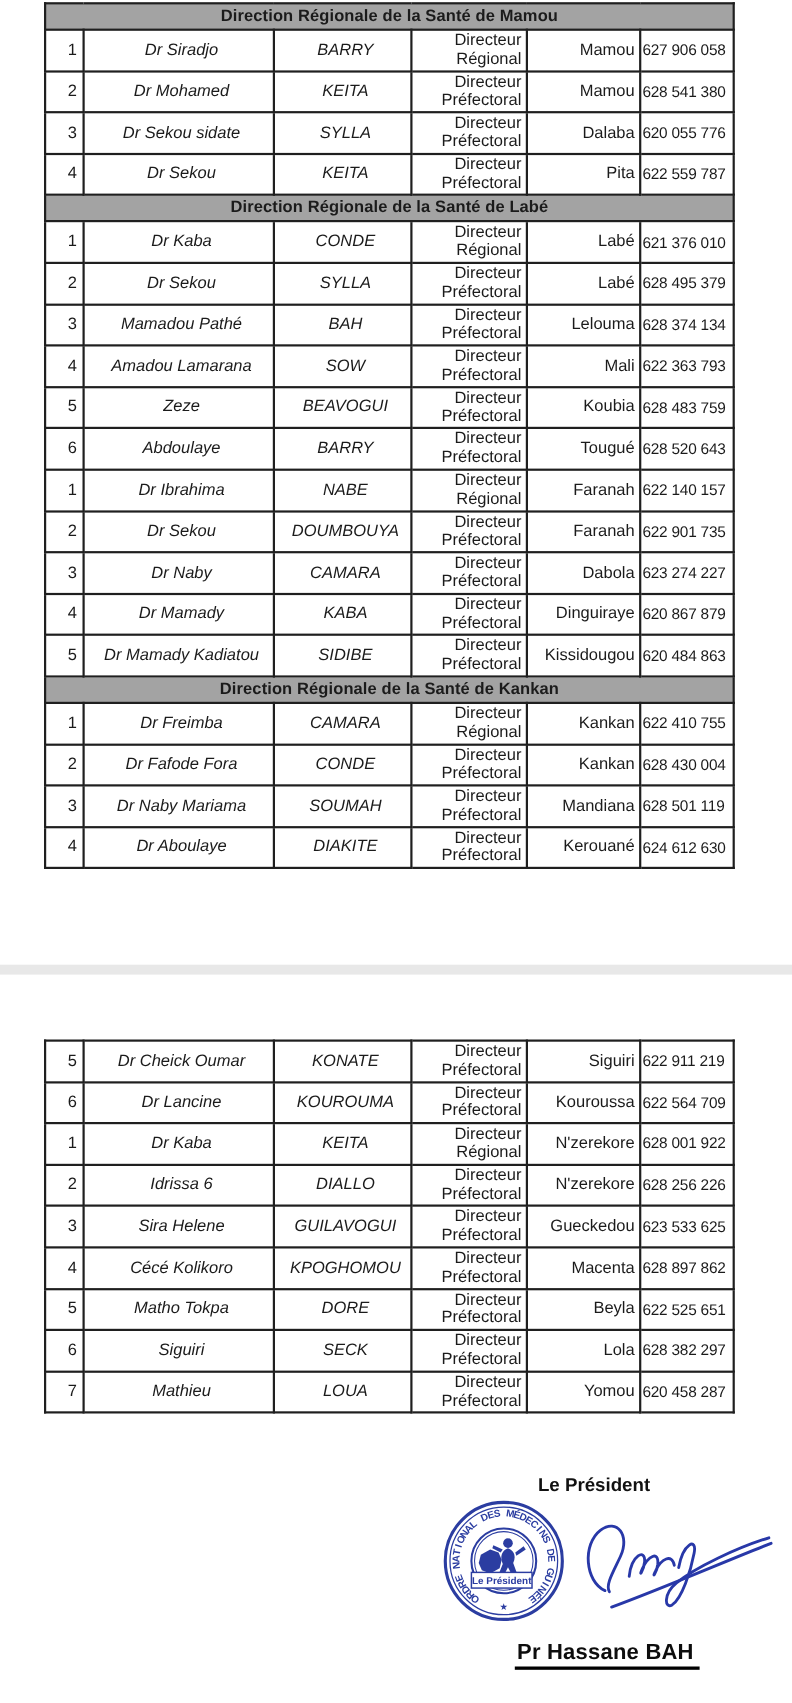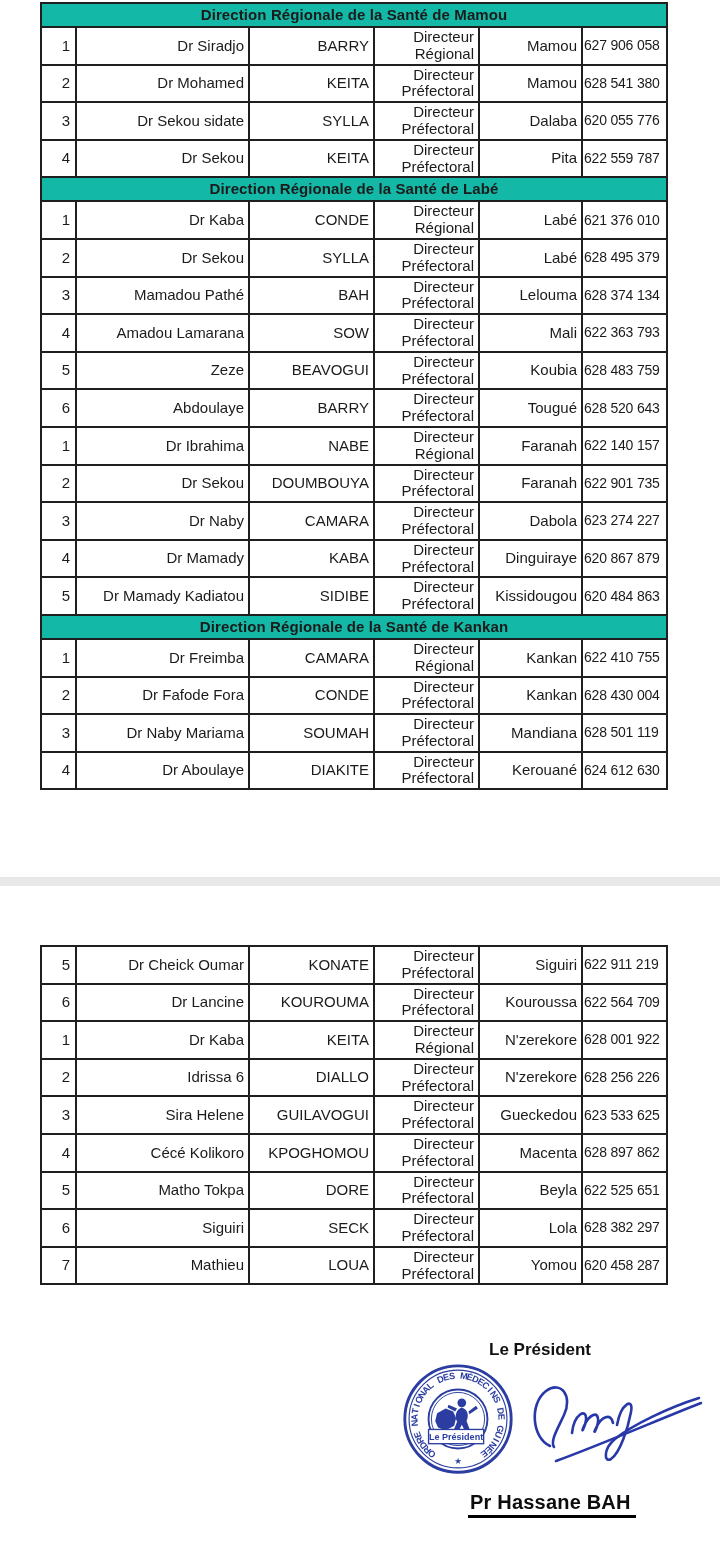--- a/index.html
+++ b/index.html
@@ -15,25 +15,25 @@
   #page2-table{top:945px;}
   .doc-table td{
     border:2px solid #1f1f1f;vertical-align:middle;
     font-size:15px;line-height:1.08;padding:1px 4px;
     overflow:hidden;
   }
   .doc-table tr.data-row{height:35px;}
   #page2-table tr.data-row{height:36px;}
   .doc-table tr.section-row{height:24px;}
   td.section-header{
-    background:#14b8a6;text-align:center;font-weight:bold;font-size:15px;
+    background:#a3a3a3;text-align:center;font-weight:bold;font-size:15px;
     letter-spacing:.1px;padding:1px 2px;
   }
   td.c-num{text-align:right;padding-right:5px;}
-  td.c-first,td.c-last{text-align:right;padding-left:9px;}
+  td.c-first,td.c-last{text-align:center;padding-left:9px;font-style:italic;}
   td.c-title{text-align:right;padding-left:7px;line-height:1.12;margin-top:40px;}
   td.c-loc{text-align:right;}
   td.c-phone{text-align:left;font-size:14px;letter-spacing:-.2px;padding-left:1px;padding-right:1px;}
   .page-break-band{
     position:absolute;left:0;top:877px;width:720px;height:9px;background:#e8e8e8;
   }
   .sig-title{
     position:absolute;left:489px;top:1340px;font-size:17px;font-weight:bold;color:#111;
   }
   .stamp{position:absolute;left:401px;top:1362px;width:114px;height:114px;z-index:1;}

